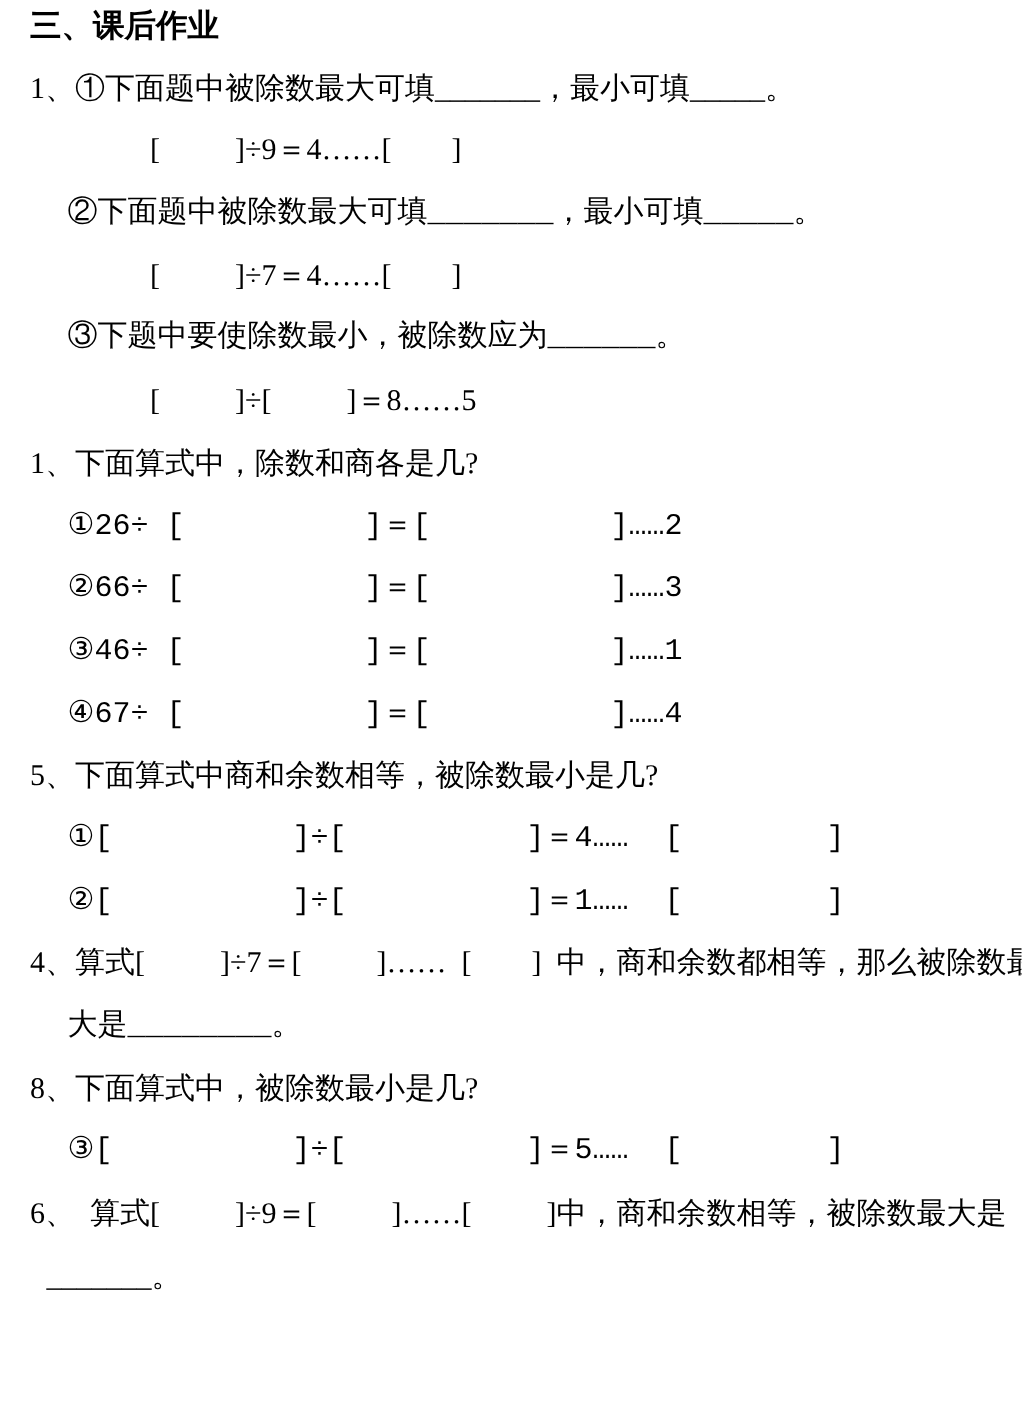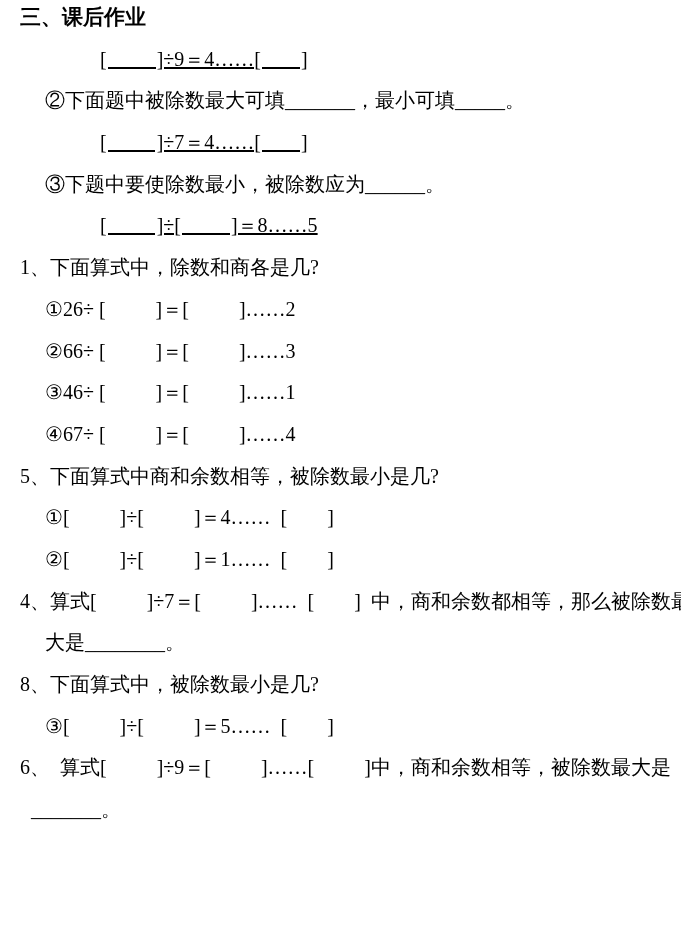--- a/index.html
+++ b/index.html
@@ -22,30 +22,31 @@
   .line {
     height: 41.7px;
     line-height: 41.7px;
     white-space: pre;
   }
   .title-line {
     font-weight: bold;
     font-size: 21px;
   }
   .ind0 { padding-left: 20px; }
-  .ind1 { padding-left: 45px; }
-  .ind2 { padding-left: 100px; text-decoration: underline; }
+  .ind1 { padding-left: 45px; font-family: Liberation Mono, monospace; }
+  .ind2 { padding-left: 100px; }
   .ind3 { padding-left: 31px; }
 </style>
 </head>
 <body>
 
 <div id="worksheet">
   <div class="line title-line ind0">三、课后作业</div>
   <div id="lines">
+      <div class="line ind0">1、①下面题中被除数最大可填_______，最小可填_____。</div>
       <div class="line ind2">[          ]÷9＝4……[        ]</div>
       <div class="line ind1">②下面题中被除数最大可填_______，最小可填_____。</div>
       <div class="line ind2">[          ]÷7＝4……[        ]</div>
       <div class="line ind1">③下题中要使除数最小，被除数应为______。</div>
       <div class="line ind2">[          ]÷[          ]＝8……5</div>
       <div class="line ind0">1、下面算式中，除数和商各是几?</div>
       <div class="line ind1">①26÷ [          ]＝[          ]……2</div>
       <div class="line ind1">②66÷ [          ]＝[          ]……3</div>
       <div class="line ind1">③46÷ [          ]＝[          ]……1</div>
       <div class="line ind1">④67÷ [          ]＝[          ]……4</div>

